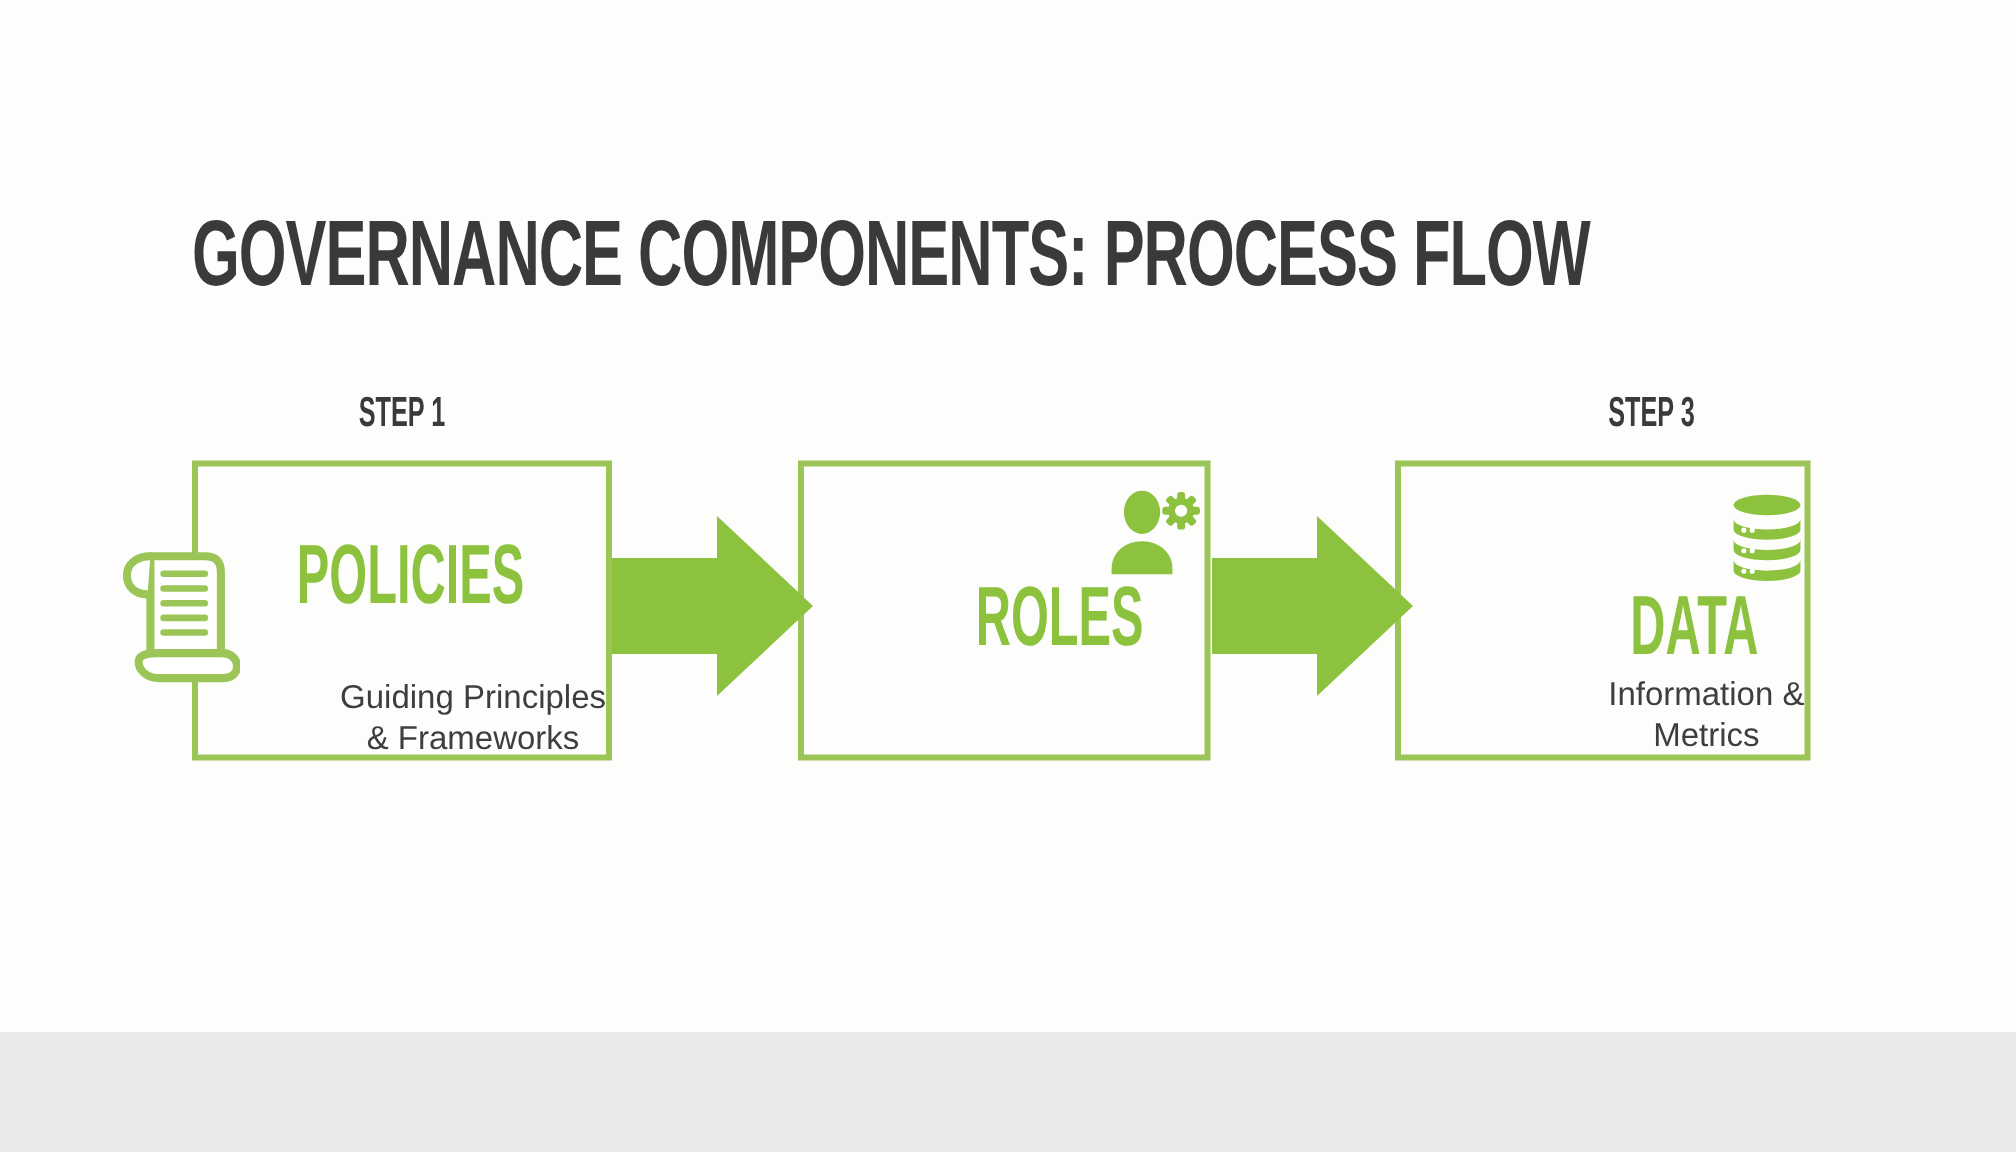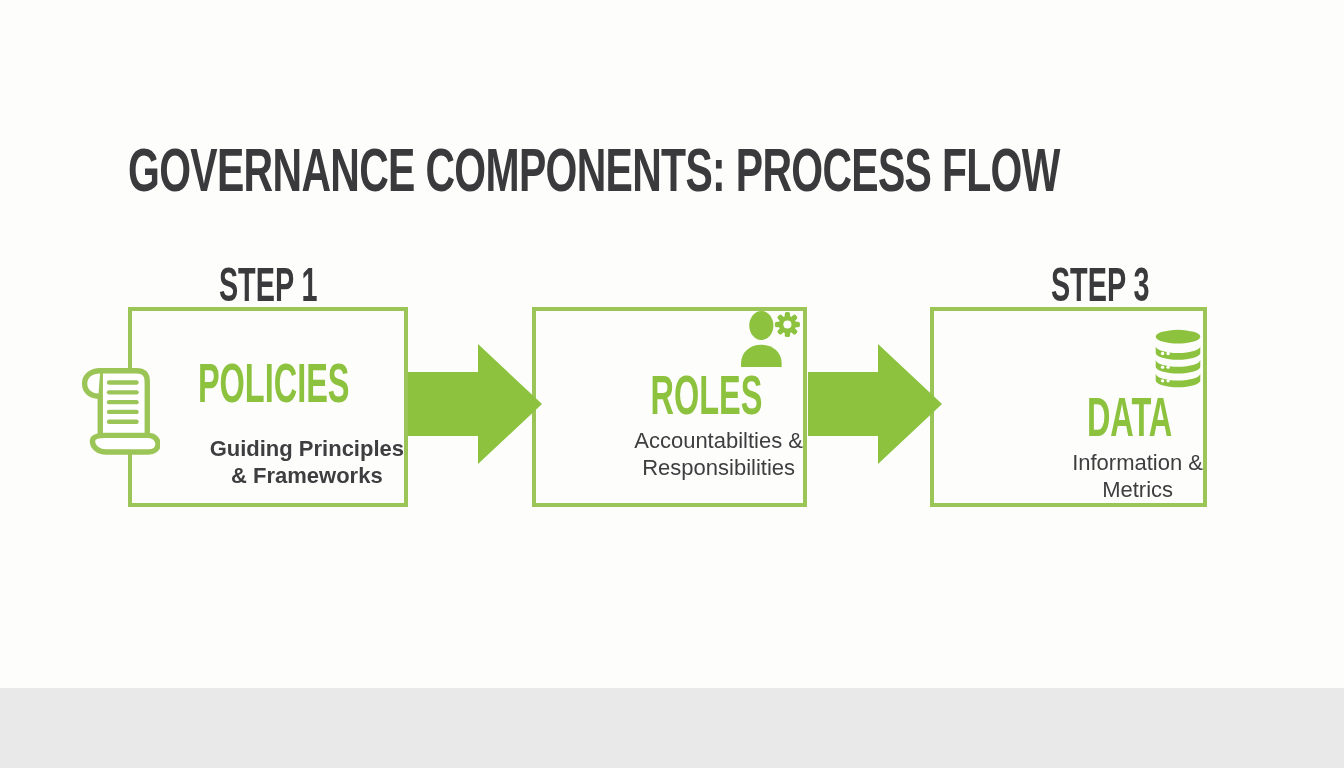--- a/index.html
+++ b/index.html
@@ -12,34 +12,34 @@
     margin:0 auto;
   }
   .cond{display:inline-block;transform:scaleX(0.62);transform-origin:center;white-space:nowrap;}
 
   
   .title{position:absolute;left:128px;top:136px;margin:0;font-size:62px;font-weight:bold;
          color:#3A3A3C;line-height:1.1;}
   .title .cond{transform:scaleX(0.66);transform-origin:left top;letter-spacing:-1px;}
 
   
-  .step-label{position:absolute;top:261px;text-align:center;font-size:48px;font-weight:bold;
+  .step-label{position:absolute;top:261px;text-align:center;font-size:28px;font-weight:bold;
               color:#3A3A3C;line-height:1;}
   .step-label .cond{transform:scaleX(0.60);}
 
   
   .box{position:absolute;top:307px;height:200px;border:4px solid #9CC558;box-sizing:border-box;
        display:flex;flex-direction:column;align-items:flex-end;background:transparent;}
   .box-title{font-size:56px;font-weight:bold;color:#8CC23E;line-height:1;}
   .box-title .cond{transform:scaleX(0.58);}
   .desc{margin:0;font-size:22px;line-height:27px;color:#3E3E40;text-align:center;}
 
   .box1{left:128px;width:280px;padding-top:44px;}
-  .box1 .desc{margin-top:24px;font-weight:bold;}
-  .box2{left:532px;width:275px;padding-top:0;}
+  .box1 .desc{margin-top:40px;}
+  .box2{left:532px;width:275px;padding-top:16px;}
   .box2 .box-title{margin-top:0;}
   .box2 .desc{margin-top:4px;}
   .box3{left:930px;width:277px;padding-top:18px;}
   .box3 .desc{margin-top:4px;}
 
   .flow-arrow{position:absolute;top:344px;width:134px;height:120px;z-index:2;}
   .arrow1{left:408px;}
   .arrow2{left:808px;}
 
   .scroll-wrap{position:absolute;left:66px;top:360px;width:94px;height:96px;z-index:3;}
@@ -107,24 +107,20 @@
           <rect x="-13" y="-2.75" width="26" height="5.5" rx="2" transform="rotate(90)"></rect>
           <rect x="-13" y="-2.75" width="26" height="5.5" rx="2" transform="rotate(135)"></rect>
           <circle r="9"></circle>
           <circle r="4.2" fill="#FFFFFF"></circle>
         </g>
       </g>
     </svg>
     <div class="box-title">
       <span class="cond">ROLES</span>
     </div>
-    <p class="desc">
-      <span>Accountabilties &amp;</span><br>
-      <span>Responsibilities</span>
-    </p>
   </section>
 
   <svg class="flow-arrow arrow2" viewBox="0 0 134 120">
     <polygon points="0,28 70,28 70,0 134,60 70,120 70,92 0,92" fill="#8CC23E"></polygon>
   </svg>
 
   <section class="box box3">
     <svg class="inbox-icon" width="50" height="62" viewBox="0 0 56 70">
       <g fill="#8CC23E">
         <ellipse cx="28" cy="9" rx="26" ry="8"></ellipse>

